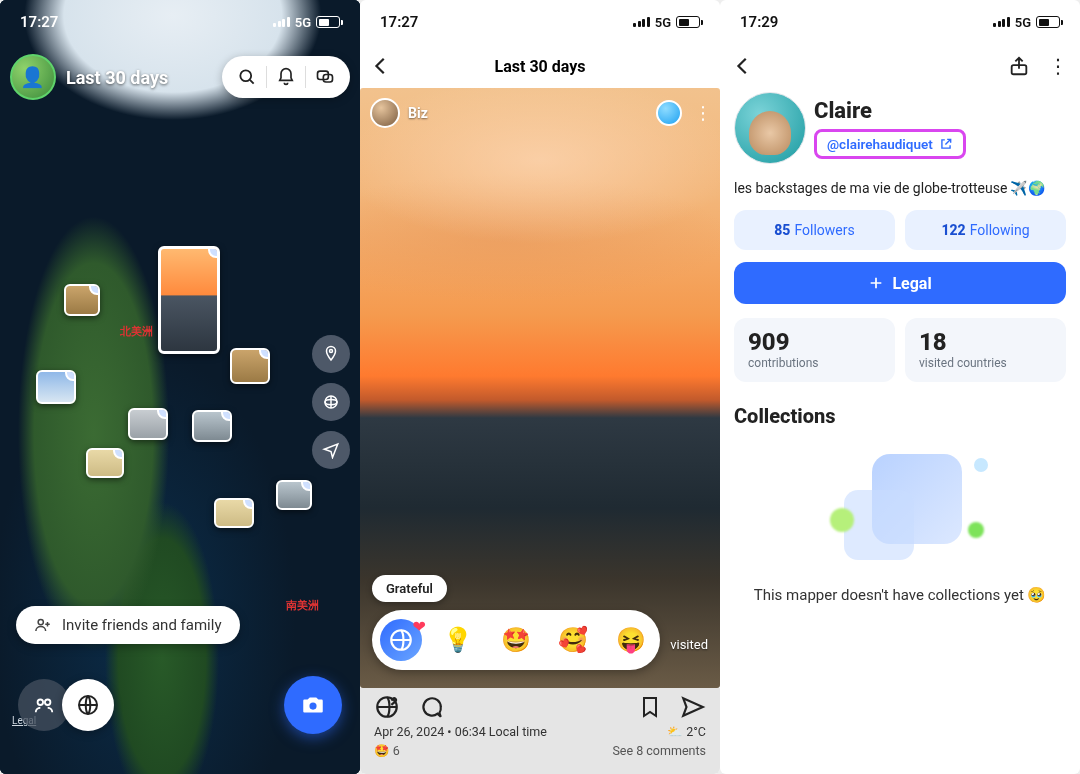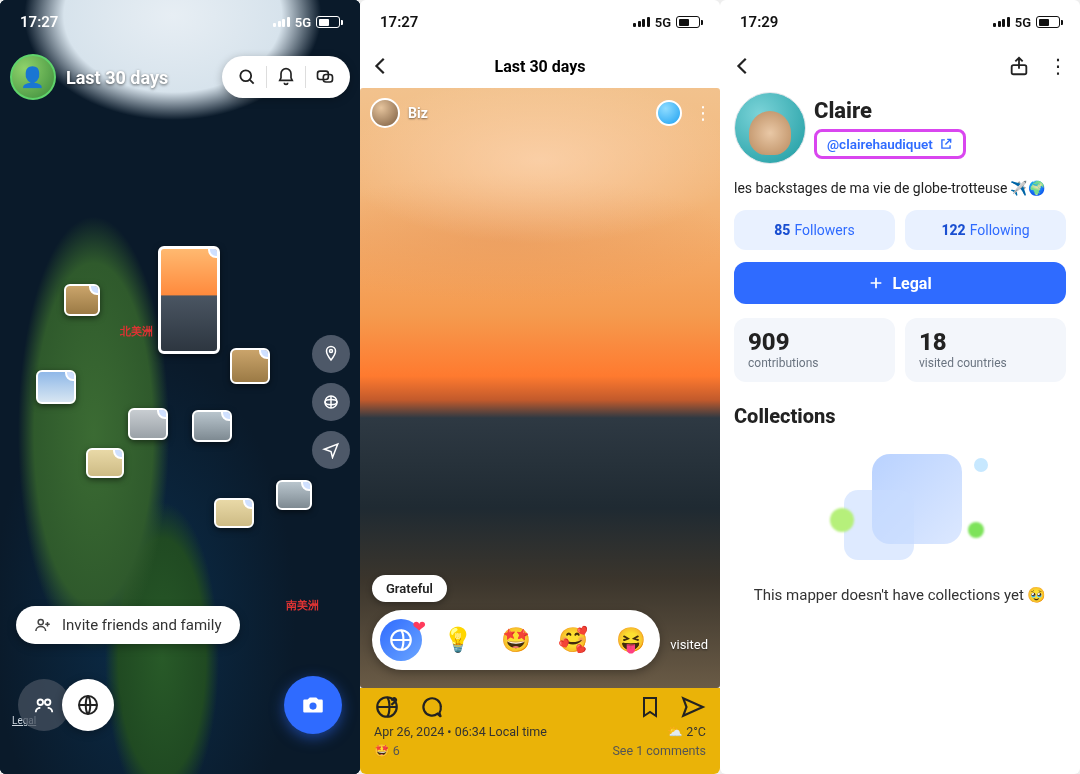--- a/index.html
+++ b/index.html
@@ -163,21 +163,21 @@
     background:#fff; border-radius:999px; height:60px;
     display:flex; align-items:center; justify-content:space-around;
     box-shadow:0 3px 10px rgba(0,0,0,.3);
   }
   .react { width:42px;height:42px;border-radius:50%;display:flex;align-items:center;justify-content:center;font-size:24px; }
   .react.globe { background:linear-gradient(135deg,#2f6bff,#6aa5ff); color:#fff; position:relative; }
   .react.globe::after{content:"❤";position:absolute;top:-2px;right:-4px;color:#ff3b5c;font-size:16px;}
   .loc-hint { position:absolute; right:12px; bottom:36px; color:#fff; font-size:13px; text-shadow:0 1px 2px rgba(0,0,0,.6);}
   .post-foot {
     position:absolute; left:0; right:0; bottom:0; height:86px;
-    background:#eab308; padding: 6px 14px 4px;
+    background:#e5e5e5; padding: 6px 14px 4px;
     display:flex; flex-direction:column; gap:4px;
   }
   .pf-row1 { display:flex; align-items:center; justify-content:space-between; }
   .pf-icns { display:flex; gap:18px; color:#222; }
   .pf-icns-r { display:flex; gap:18px; color:#222; }
   .pf-meta { font-size:12.5px; color:#333; display:flex; justify-content:space-between; }
   .pf-comments { font-size:12.5px; color:#555; display:flex; justify-content:space-between; }
 
   
   .screen-profile { background:#fff; color:#222; }
@@ -435,21 +435,21 @@
               </svg>
           </span>
         </div>
       </div>
       <div class="pf-meta">
         <span>Apr 26, 2024 • 06:34 Local time</span>
         <span>⛅ <span>2°C</span></span>
       </div>
       <div class="pf-comments">
         <span>🤩 <span>6</span></span>
-        <span>See 1 comments</span>
+        <span>See 8 comments</span>
       </div>
     </div>
   </div>
 
   <div class="phone screen-profile">
     <div class="statusbar dark">
       <span>17:29</span>
       <span class="sb-right">
         <span class="signal-bars">
             <span></span>

